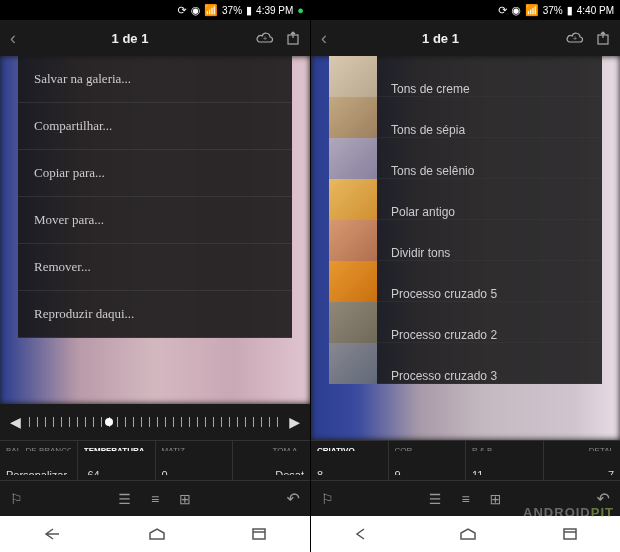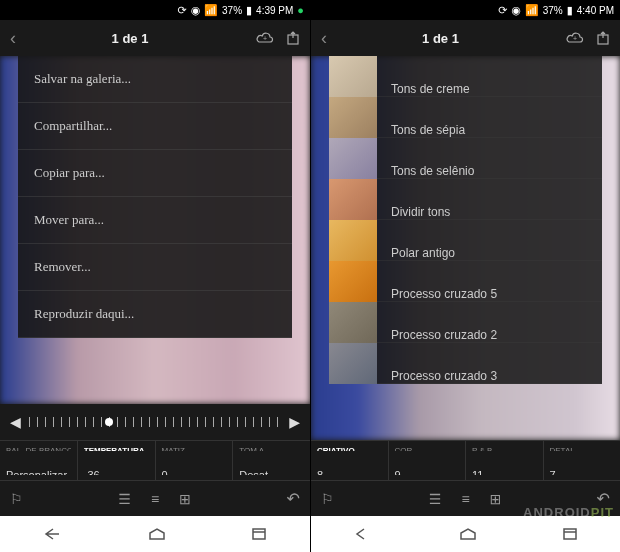--- a/index.html
+++ b/index.html
@@ -31,21 +31,21 @@
 .filter-label { color: #ccc; font-size: 12px; padding-left: 14px; margin-top: 26px; }
 
 .slider-row { height: 36px; background: #1a1a1a; display: flex; align-items: center; padding: 0 10px; color: #ccc; }
 .slider-row .arrow { font-size: 14px; color: #ddd; }
 .slider-track { flex: 1; height: 20px; position: relative; margin: 0 8px; display: flex; align-items: center; }
 .slider-ticks { width: 100%; height: 10px; background: repeating-linear-gradient(90deg, #aaa 0 1px, transparent 1px 8px); }
 .slider-dot { position: absolute; left: 30%; width: 8px; height: 8px; background: #fff; border-radius: 50%; top: 6px; }
 
 .params-row { height: 40px; background: #1a1a1a; display: flex; border-top: 1px solid #333; }
 .param { flex: 1; padding: 5px 6px; border-right: 1px solid #333; color: #888; display: flex; flex-direction: column; justify-content: center; overflow: hidden; }
-.param:last-child { border-right: none; }
+.param:last-child { border-right: none; text-align: right; }
 .param-label { font-size: 8px; text-transform: uppercase; white-space: nowrap; overflow: hidden; }
 .param-value { font-size: 11px; color: #ddd; margin-top: 18px; white-space: nowrap; overflow: hidden; }
 .param.active .param-label { color: #fff; font-weight: bold; }
 
 .tool-row { height: 36px; background: #1a1a1a; display: flex; align-items: center; padding: 0 10px; border-top: 1px solid #333; }
 .tool-row .tool { color: #999; font-size: 14px; margin-right: 20px; }
 .tool-row .spacer { flex: 1; }
 .tool-row .undo { color: #999; font-size: 16px; }
 
 .nav-bar { height: 36px; background: #fff; display: flex; align-items: center; justify-content: space-around; }
@@ -110,21 +110,21 @@
       <span class="arrow">▶</span>
     </div>
 
     <div class="params-row">
       <div class="param">
         <span class="param-label">BAL. DE BRANCO...</span>
         <span class="param-value">Personalizar</span>
       </div>
       <div class="param active">
         <span class="param-label">TEMPERATURA</span>
-        <span class="param-value">-36</span>
+        <span class="param-value">-64</span>
       </div>
       <div class="param">
         <span class="param-label">MATIZ</span>
         <span class="param-value">0</span>
       </div>
       <div class="param">
         <span class="param-label">TOM A...</span>
         <span class="param-value">Desat</span>
       </div>
     </div>
@@ -195,26 +195,26 @@
           </div>
         <div class="filter-item">
             <div class="filter-thumb" style="background:linear-gradient(135deg,#c4a880,#9c8060)"></div>
             <span class="filter-label">Tons de sépia</span>
           </div>
         <div class="filter-item">
             <div class="filter-thumb" style="background:linear-gradient(135deg,#b0a8b8,#8880a0)"></div>
             <span class="filter-label">Tons de selênio</span>
           </div>
         <div class="filter-item">
+            <div class="filter-thumb" style="background:linear-gradient(135deg,#e8b860,#d09030)"></div>
+            <span class="filter-label">Polar antigo</span>
+          </div>
+        <div class="filter-item">
             <div class="filter-thumb" style="background:linear-gradient(135deg,#d89870,#b07050)"></div>
             <span class="filter-label">Dividir tons</span>
-          </div>
-        <div class="filter-item">
-            <div class="filter-thumb" style="background:linear-gradient(135deg,#e8b860,#d09030)"></div>
-            <span class="filter-label">Polar antigo</span>
           </div>
         <div class="filter-item">
             <div class="filter-thumb" style="background:linear-gradient(135deg,#e89830,#c87010)"></div>
             <span class="filter-label">Processo cruzado 5</span>
           </div>
         <div class="filter-item">
             <div class="filter-thumb" style="background:linear-gradient(135deg,#908878,#706858)"></div>
             <span class="filter-label">Processo cruzado 2</span>
           </div>
         <div class="filter-item">

